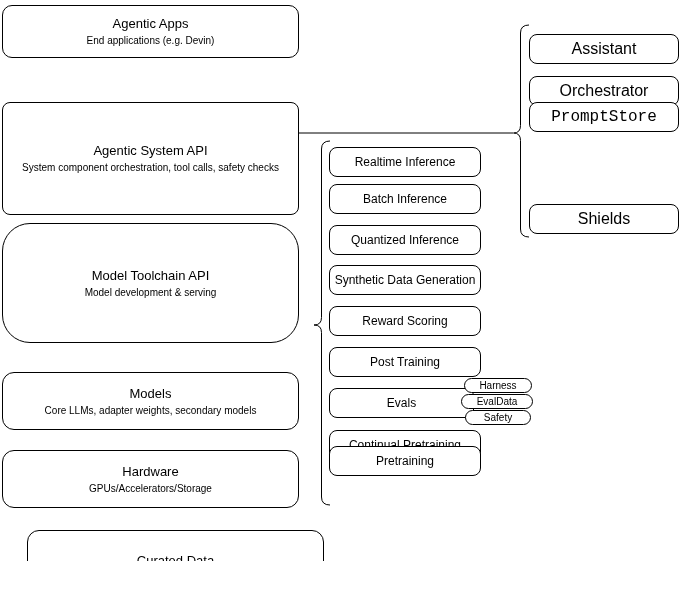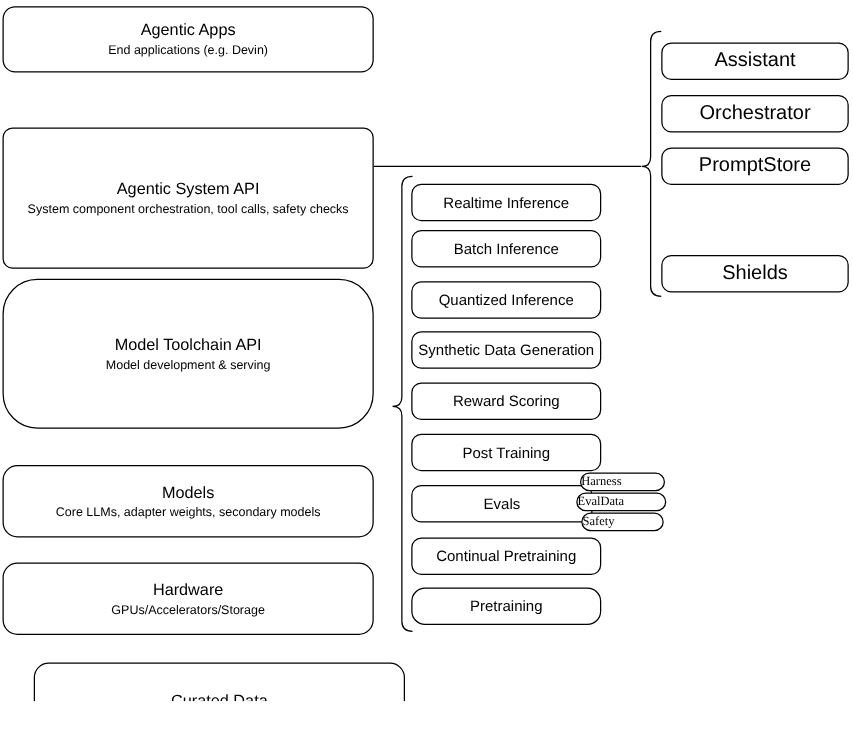--- a/index.html
+++ b/index.html
@@ -68,26 +68,25 @@
     white-space: nowrap;
   }
   .badge {
     position: absolute;
     box-sizing: border-box;
     background: #ffffff;
     border: 1px solid #000000;
     border-radius: 999px;
     display: flex;
     align-items: center;
-    justify-content: flex-start;
+    justify-content: center;
     font-size: 10px;
     line-height: 10px;
     white-space: nowrap;
     z-index: 3;
-    font-family: Liberation Serif, serif;
   }
 </style>
 </head>
 <body>
 
 <div class="canvas">
 
   <svg class="overlay" width="682" height="591" viewBox="0 0 682 591">
     <path d="M299,133 L513,133" stroke="#000000" stroke-width="1" fill="none"></path>
     <path d="M330,141 Q321.5,141 321.5,149 L321.5,317.5 Q321.5,325 314,325 Q321.5,325 321.5,332.5 L321.5,497 Q321.5,505 330,505" stroke="#000000" stroke-width="1" fill="none"></path>
@@ -140,40 +139,40 @@
   </div>
   <div class="node mid-box" style="top:347px;">
     <span>Post Training</span>
   </div>
   <div class="node mid-box" style="top:430px;">
     <span>Continual Pretraining</span>
   </div>
   <div class="node mid-box" style="top:388px;width:145px;">
     <span>Evals</span>
   </div>
-  <div class="node mid-box" style="top:470px;border-radius:11px;">
+  <div class="node mid-box" style="top:446px;">
     <span>Pretraining</span>
   </div>
 
   <div class="badge" style="left:464px;top:378px;width:68px;height:15px;">
     <span>Harness</span>
   </div>
   <div class="badge" style="left:461px;top:394px;width:72px;height:15px;">
     <span>EvalData</span>
   </div>
   <div class="badge" style="left:465px;top:410px;width:66px;height:15px;">
     <span>Safety</span>
   </div>
 
   <div class="node right-box" style="top:34px;">
     <span>Assistant</span>
   </div>
   <div class="node right-box" style="top:76px;">
     <span>Orchestrator</span>
   </div>
-  <div class="node right-box" style="top:118px;">
+  <div class="node right-box" style="top:102px;font-family:Liberation Mono, monospace;">
     <span>PromptStore</span>
   </div>
   <div class="node right-box" style="top:204px;">
     <span>Shields</span>
   </div>
 
 </div>
 
 </body></html>

